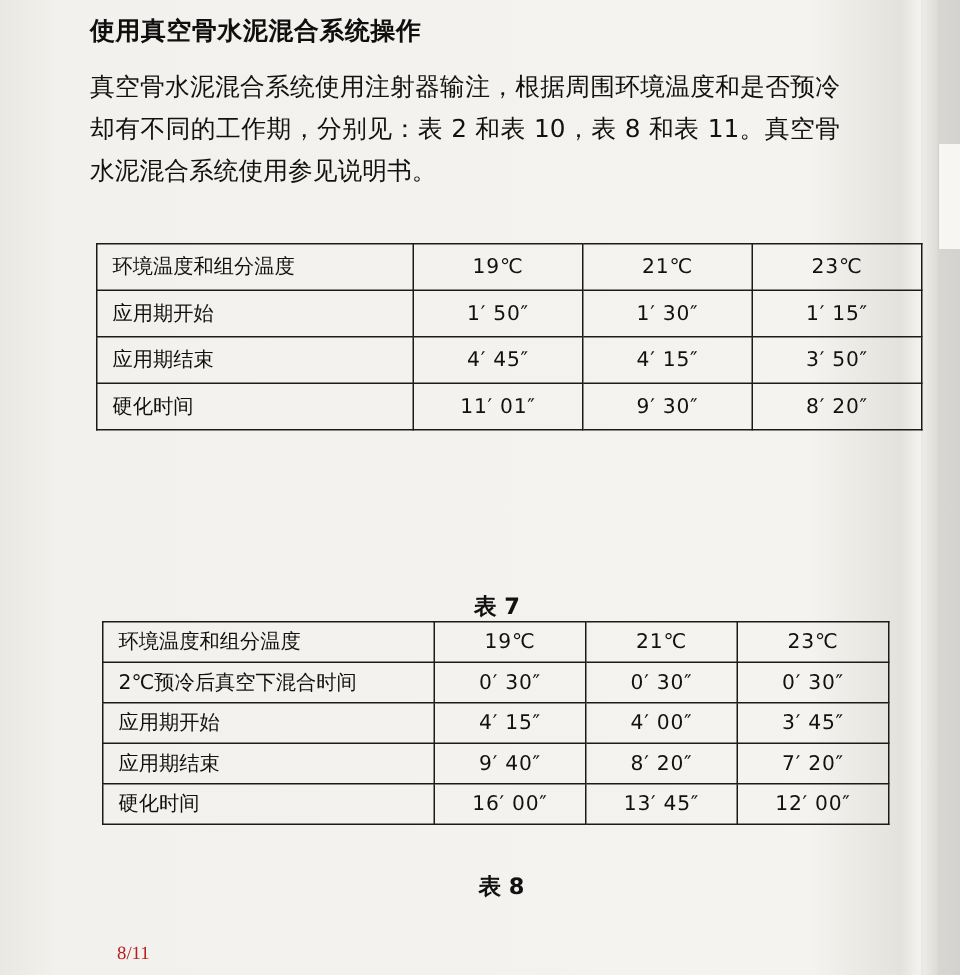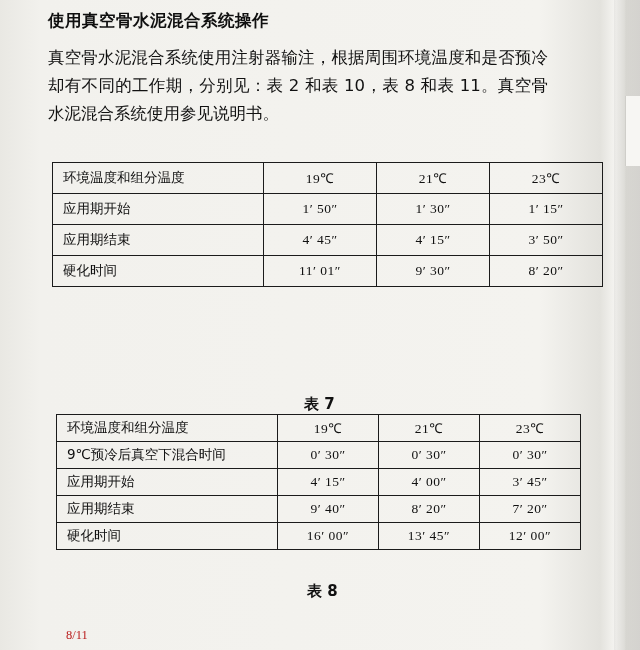--- a/index.html
+++ b/index.html
@@ -32,21 +32,21 @@
     position: absolute;
     right: 0px;
     top: 96px;
     width: 14px;
     height: 70px;
     background: #f7f6f3;
     border-left: 1px solid #cfcec9;
   }
   .content {
     position: absolute;
-    left: 4px; top: 0;
+    left: 16px; top: 0;
     width: 600px; height: 650px;
   }
   h1.title {
     position: absolute;
     left: 44px;
     top: 10px;
     margin: 0;
     font-size: 16.5px;
     font-weight: bold;
     letter-spacing: 0.5px;
@@ -79,21 +79,20 @@
     text-align: left;
     padding-left: 10px;
     width: 200px;
     font-size: 13.5px;
     margin-top: 37px;
   }
   table.data td.val {
     text-align: center;
     width: 112px;
     letter-spacing: 0.5px;
-    font-family: Liberation Serif, serif;
   }
   #table7 { left: 48px; top: 162px; }
   #table8 { left: 52px; top: 414px; }
   #table8 td { height: 26px; }
   #table8 td.label { width: 210px; }
   #table8 td.val { width: 100px; }
   .caption {
     position: absolute;
     font-size: 15px;
     font-weight: bold;
@@ -155,21 +154,21 @@
 
   <table class="data" id="table8">
     <tbody>
       <tr>
         <td class="label">环境温度和组分温度</td>
         <td class="val">19℃</td>
         <td class="val">21℃</td>
         <td class="val">23℃</td>
       </tr>
       <tr>
-        <td class="label">9℃预冷后真空下混合时间</td>
+        <td class="label">2℃预冷后真空下混合时间</td>
         <td class="val">0′  30″</td>
         <td class="val">0′  30″</td>
         <td class="val">0′  30″</td>
       </tr>
       <tr>
         <td class="label">应用期开始</td>
         <td class="val">4′  15″</td>
         <td class="val">4′  00″</td>
         <td class="val">3′  45″</td>
       </tr>

